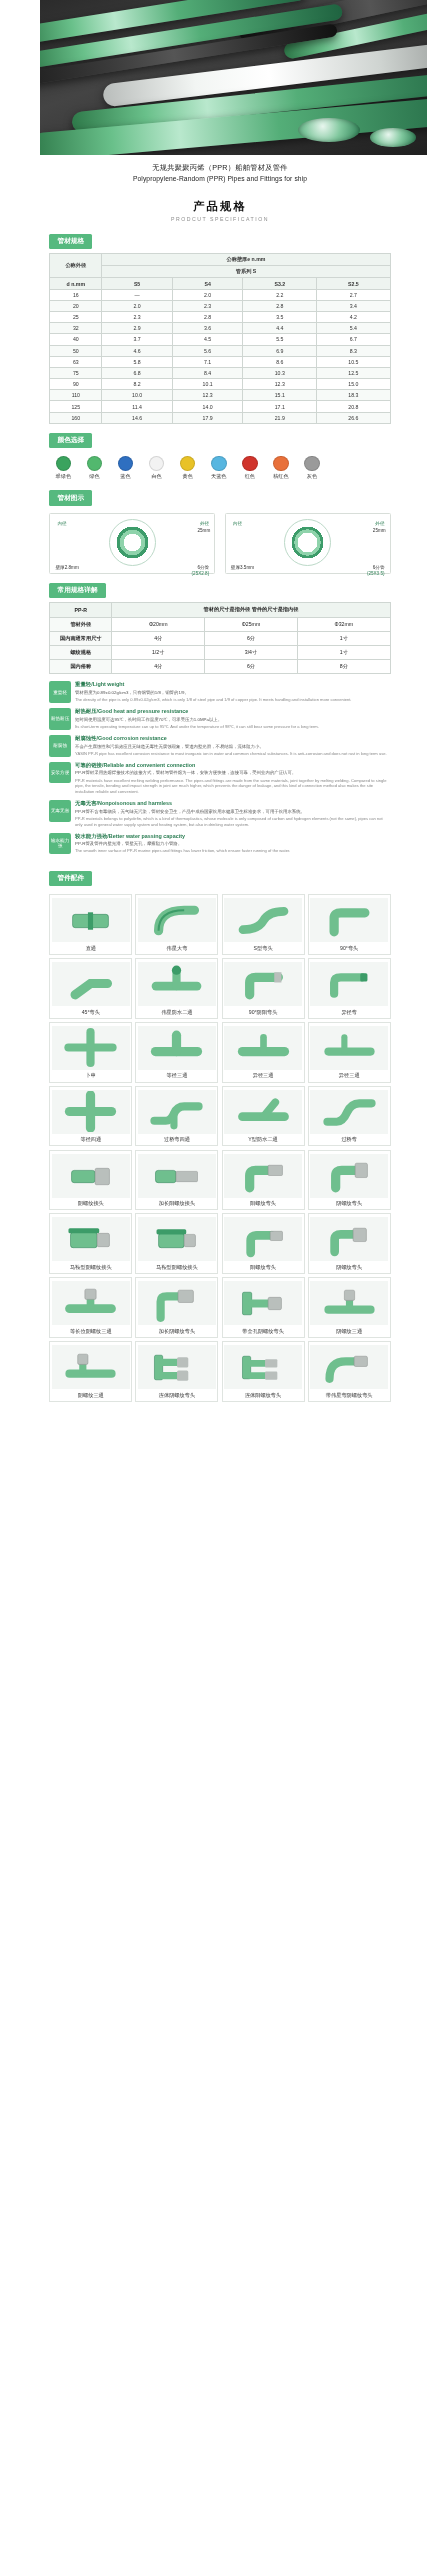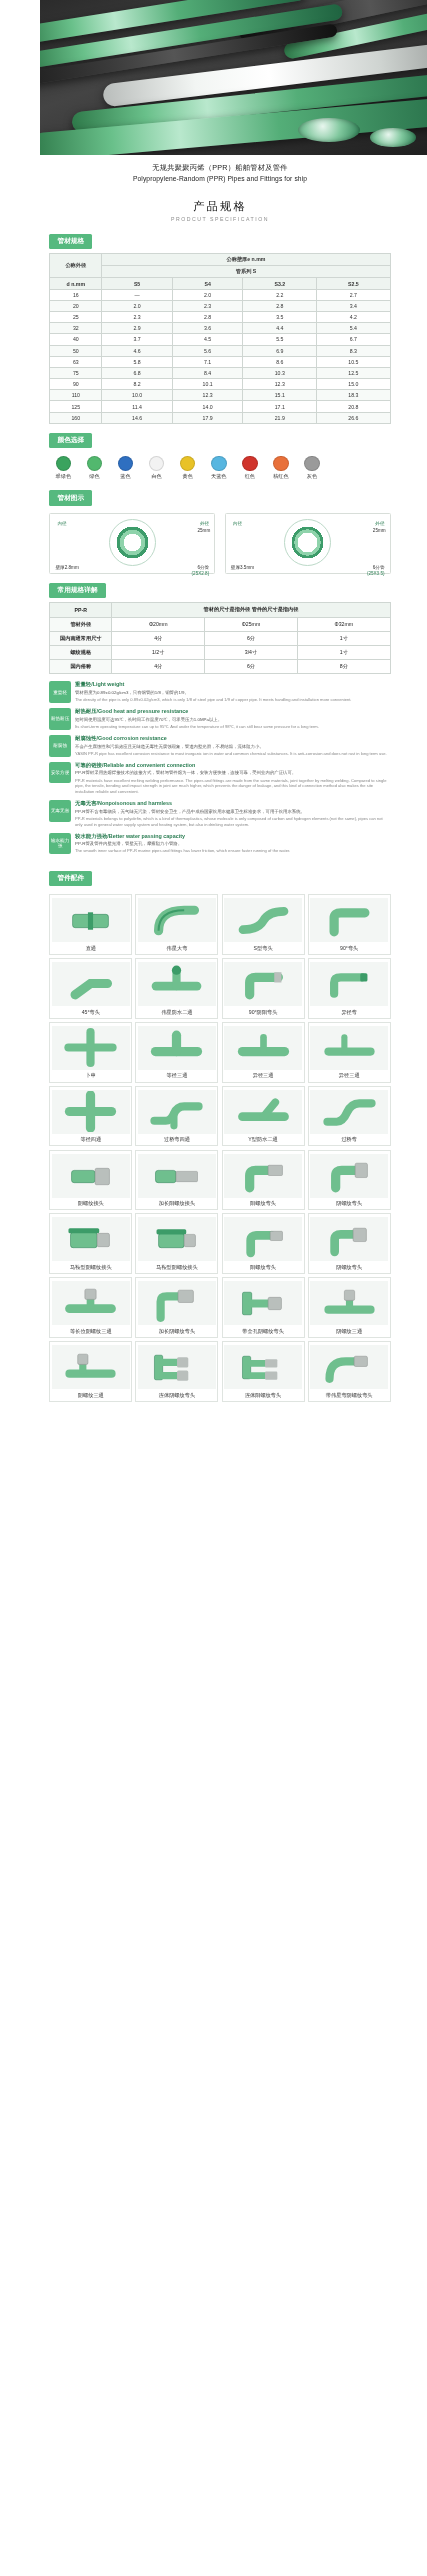--- a/index.html
+++ b/index.html
@@ -48,21 +48,21 @@
 
   
   .title-block {
     background:#fff; text-align:center; padding: 8.2px 0 5.2px;
   }
   .title-cn { font-size: 7.2px; color:#222; letter-spacing:0.3px; }
   .title-en { font-size: 6.7px; color:#222; margin-top:2.1px; letter-spacing:0.1px; }
 
   
   .spec-banner { text-align:center; padding: 11.3px 0 2.1px; }
-  .spec-banner .cn { font-size: 11.3px; font-weight:normal; color:#111; letter-spacing:2.1px; }
+  .spec-banner .cn { font-size: 11.3px; font-weight:bold; color:#111; letter-spacing:2.1px; }
   .spec-banner .en { font-size: 5.2px; color:#8d8d8d; letter-spacing:1.5px; margin-top:2.6px; }
 
   .sec-head {
     margin: 9.3px 0 4.1px 9.3px;
     display:inline-block;
     background:#56b97f;
     color:#fff;
     font-size: 6.7px;
     font-weight:bold;
     padding: 3.1px 8.2px;

